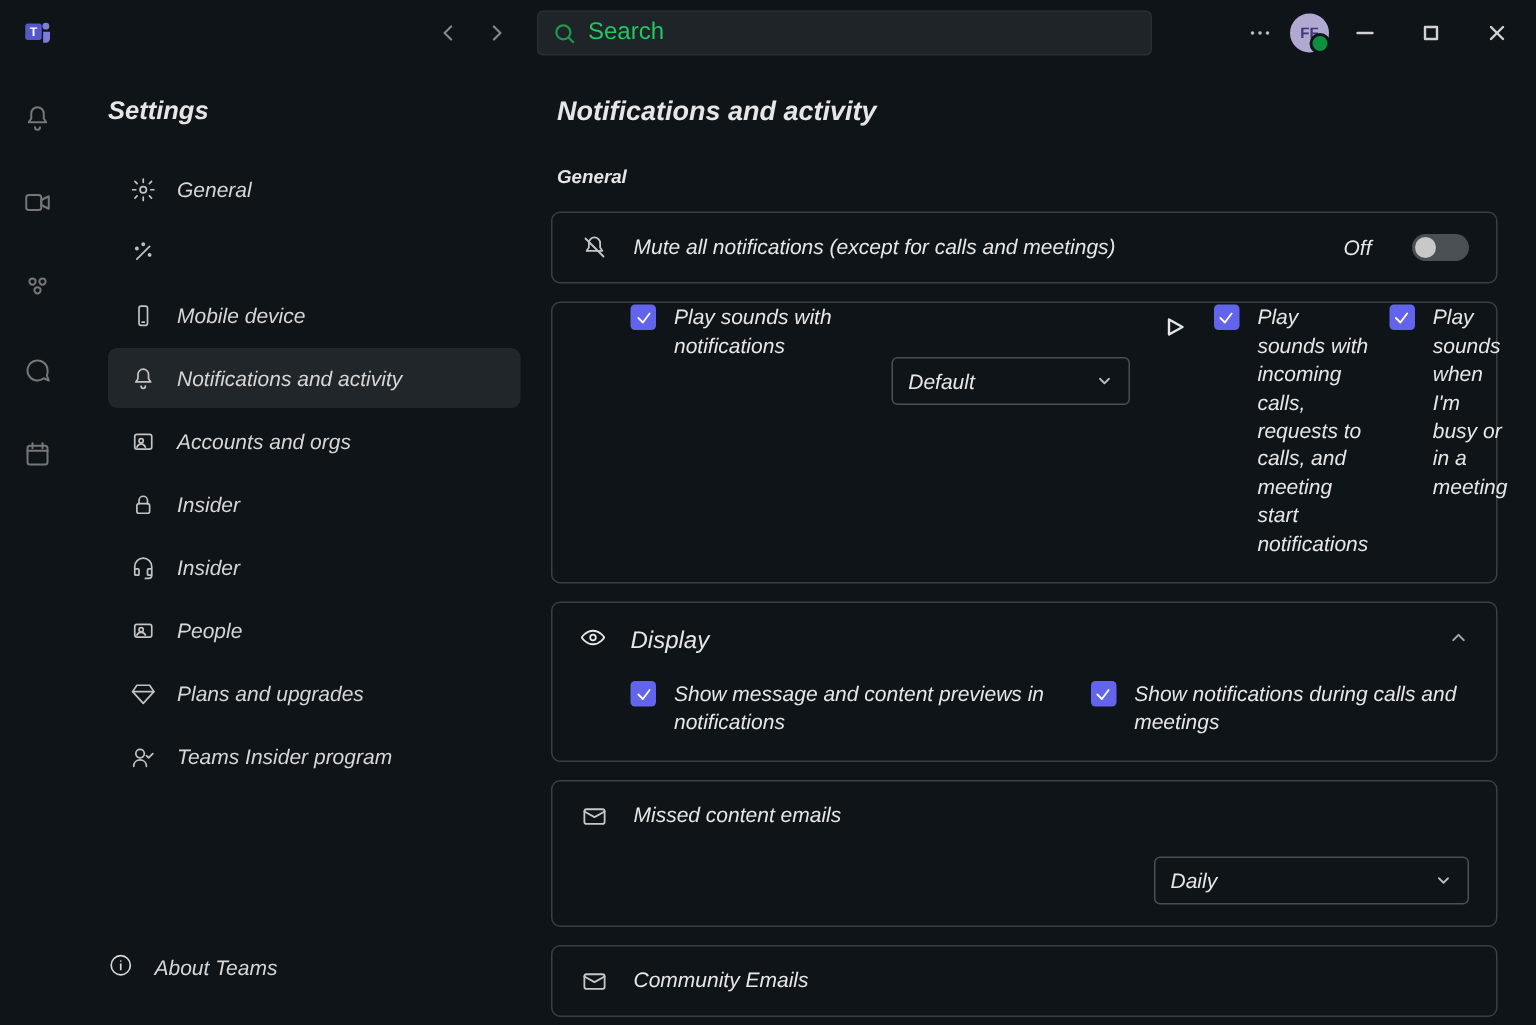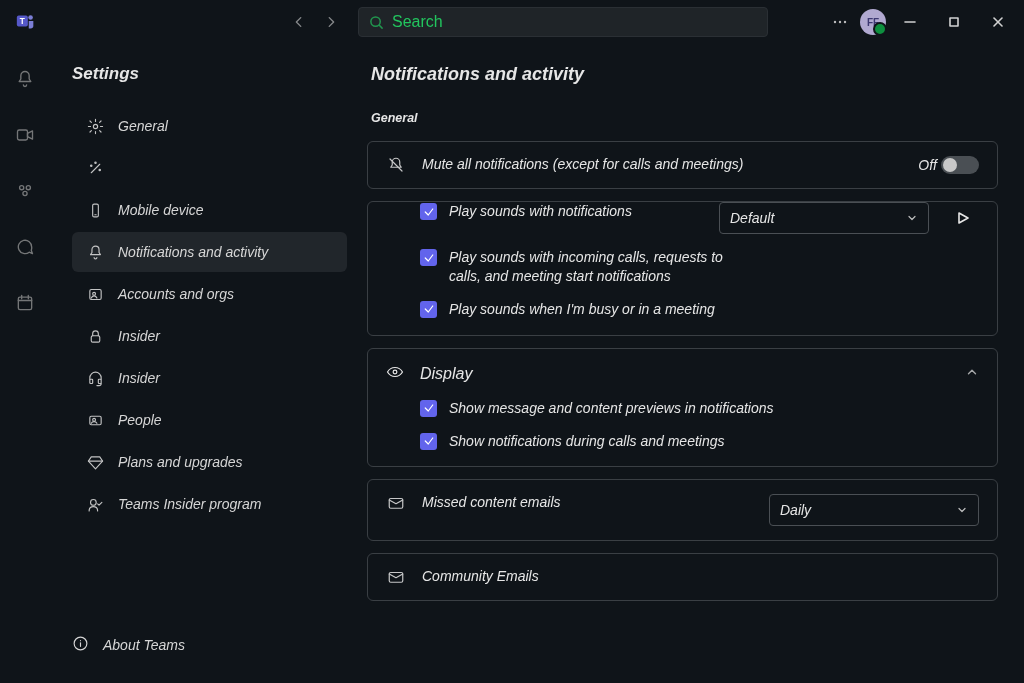--- a/index.html
+++ b/index.html
@@ -35,32 +35,32 @@
 
   .content { flex:1; min-width:0; overflow-y:auto; padding: 20px 26px 20px 12px; display:flex; flex-direction:column; gap:12px;}
   .page-title { font-size:18px; font-weight:700; margin-bottom:8px; padding-left:4px;}
   .section-label { font-size:12.5px; font-weight:700; color:#e6e6e6; margin: 6px 0 4px 4px;}
 
   .card { border:1px solid #3a3f44; border-radius:6px; }
   .card-row { display:flex; align-items:flex-start; padding: 14px 18px; gap:16px; }
   .card-row .lead-ico { width:20px; display:flex;align-items:center;justify-content:center; opacity:.85;}
   .card-row .row-title { font-size:14px; }
   .row-spacer { flex:1; }
-  .card-inner { padding: 0 18px 16px 52px; display:flex; flex-direction:column; gap:14px; }
+  .card-inner { padding: 0 18px 16px 52px; display:flex; flex-direction:row; gap:14px; }
 
   .check-row { display:flex; align-items:flex-start; gap:12px; font-size:14px; }
   .check-row .label { max-width: 280px; line-height:1.35;}
   .checkbox { width:17px; height:17px; border-radius:3px; background:#6264ec; display:flex;align-items:center;justify-content:center; flex-shrink:0; margin-top:1px;}
   .checkbox svg { width:12px;height:12px; }
 
-  .select { height:32px; width:210px; border:1px solid #4a4f54; border-radius:4px; display:flex; align-items:center; padding:0 10px; font-size:14px; gap:8px; margin-left:auto; color:#e6e6e6;}
+  .select { height:32px; width:210px; border:1px solid #4a4f54; border-radius:4px; display:flex; align-items:center; padding:0 10px; font-size:14px; gap:8px; margin-left:auto; color:#e6e6e6;margin-top:36px;}
   .select svg { margin-left:auto; width:12px; height:12px; opacity:.8;}
   .play-btn { width:32px; height:32px; border:1px solid transparent; display:flex;align-items:center;justify-content:center; margin-left:6px; border-radius:4px;}
 
-  .toggle-wrap { display:flex; align-items:center; gap:4px; font-size:14px; }
+  .toggle-wrap { display:flex; align-items:center; gap:27px; font-size:14px; }
   .toggle { width:38px; height:18px; border-radius:10px; background:#4a4f54; position:relative;}
   .toggle .knob { position:absolute; left:2px; top:2px; width:14px; height:14px; border-radius:50%; background:#c8c8c8;}
   .toggle.off .knob { left:2px; }
 
   .card-header { display:flex; align-items:center; padding:14px 18px; gap:16px;}
   .chevron { margin-left:auto; opacity:.7;}
 
   svg { stroke: currentColor; fill:none; stroke-width:1.6; stroke-linecap:round; stroke-linejoin:round; }
 
   

